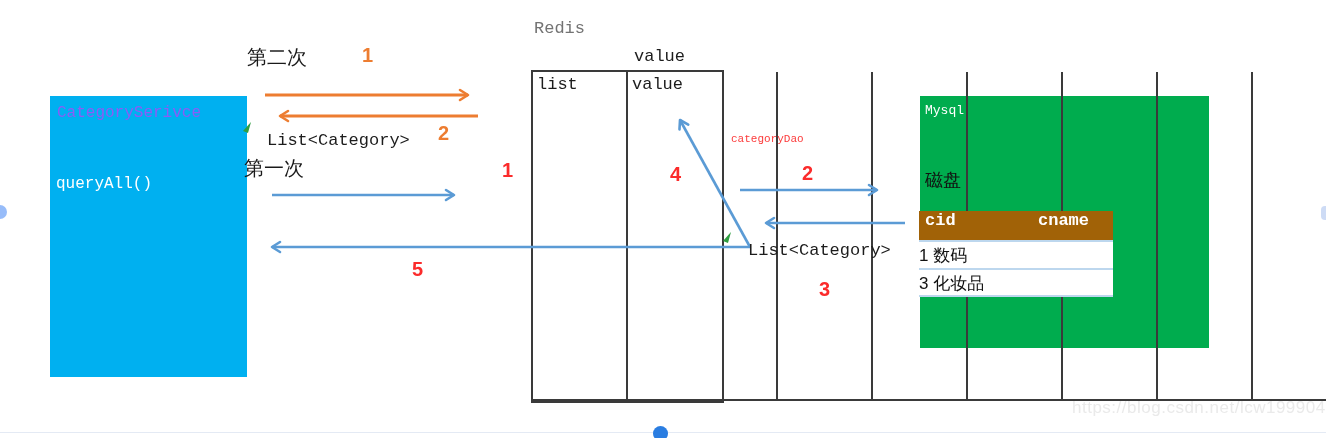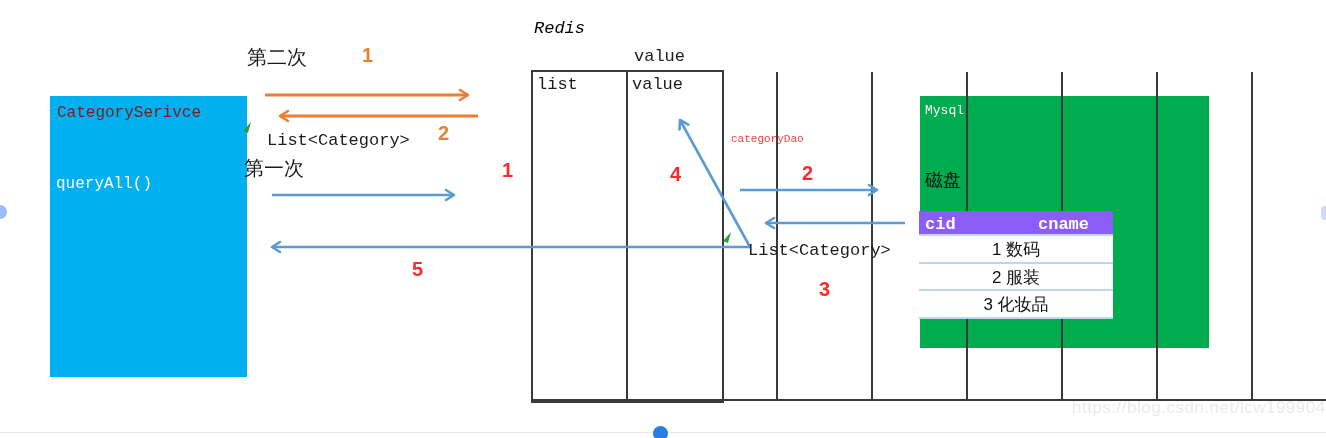--- a/index.html
+++ b/index.html
@@ -6,48 +6,48 @@
   body { background:#fff; font-family:"Liberation Sans", sans-serif; }
   .canvas {
     position:relative; width:1326px; height:438px; background:#ffffff;
     overflow:hidden;
   }
   .mono { font-family:"Liberation Mono","DejaVu Sans Mono",monospace; }
   .abs { position:absolute; }
 
   
   .service-box { left:50px; top:96px; width:197px; height:281px; background:#00B0F0; z-index:1; }
-  .service-title { left:57px; top:104px; color:#7f1d1d; font-size:16px; z-index:2; }
+  .service-title { left:57px; top:104px; color:#8b5cf6; font-size:16px; z-index:2; }
   .service-method { left:56px; top:175px; color:#fff; font-size:16px; z-index:2; }
 
   
-  .redis-title { left:534px; top:19px; font-size:17px; color:#000000; z-index:2;font-style:italic; }
+  .redis-title { left:534px; top:19px; font-size:17px; color:#737373; z-index:2; }
   .redis-key-h { left:533px; top:47px; font-size:17px; color:#1c1c1c; z-index:2;margin-top:31px; }
   .redis-val-h { left:634px; top:47px; font-size:17px; color:#1c1c1c; z-index:2; }
   .redis-table {
     left:531px; top:70px; width:193px; height:333px;
     border:2px solid #3a3a3a; display:flex; flex-direction:row; z-index:2; background:#fff;
   }
   .r-row { flex:1; display:flex; border-bottom:2px solid #3a3a3a; }
   .r-row:last-child { border-bottom:none; }
   .r-cell { flex:1; }
   .r-key { flex:0 0 95px; border-right:2px solid #3a3a3a; }
   .r-text { font-size:17px; color:#1c1c1c; padding:2px 0 0 4px; line-height:22px;
             font-family:"Liberation Mono","DejaVu Sans Mono",monospace; }
 
   
   .mysql-box { left:920px; top:96px; width:289px; height:252px; background:#00AC4E; z-index:1; }
   .mysql-title { left:925px; top:103px; color:#fff; font-size:13px; z-index:2; }
   .mysql-disk { left:925px; top:168px; color:#111; font-size:18px; z-index:2; }
   .mysql-table { left:919px; top:211px; width:194px; z-index:2; }
-  .m-header { display:flex; background:#8b5cf6; color:#fff; height:25px; align-items:flex-end;
+  .m-header { display:flex; background:#a16207; color:#fff; height:31px; align-items:flex-start;
               border-bottom:2px solid #BDD7EE; }
   .m-h-cid { flex:0 0 95px; padding-left:6px; font-size:17px; font-weight:bold; }
   .m-h-cname { flex:1; text-align:center; font-size:17px; font-weight:bold; }
-  .m-row { background:#fff; height:27.5px; text-align:center; font-size:17px; color:#111;
+  .m-row { background:#fff; height:27.5px; font-size:17px; color:#111;
            border-bottom:2px solid #BDD7EE; line-height:27px; }
 
   
   .lbl { font-size:20px; color:#1a1a1a; z-index:6; white-space:nowrap; }
   .lbl-mono { font-size:17px; color:#1c1c1c; z-index:6; white-space:nowrap; }
   .step-orange { font-size:20px; font-weight:bold; color:#ED7D31; z-index:6; }
   .step-red { font-size:20px; font-weight:bold; color:#FB2B2B; z-index:6; }
   .dao-red { font-size:11px; color:#FC3B3B; z-index:6; }
 
   .second-time { left:247px; top:44px; }
@@ -144,21 +144,20 @@
   <div class="abs mysql-box"></div>
   <div class="abs mysql-title mono">Mysql</div>
   <div class="abs mysql-disk">磁盘</div>
 
   <div class="abs mysql-table">
     <div class="m-header">
       <div class="m-h-cid mono">cid</div>
       <div class="m-h-cname mono">cname</div>
     </div>
     <div class="m-row">1 数码</div>
-    <div class="m-row">2 服装</div>
     <div class="m-row">3 化妆品</div>
   </div>
 
   <div class="abs lbl second-time">第二次</div>
   <div class="abs step-orange orange-1">1</div>
   <div class="abs lbl-mono mono list-cat-left">List&lt;Category&gt;</div>
   <div class="abs step-orange orange-2">2</div>
   <div class="abs lbl first-time">第一次</div>
   <div class="abs step-red red-1">1</div>
   <div class="abs dao-red mono category-dao">categoryDao</div>

